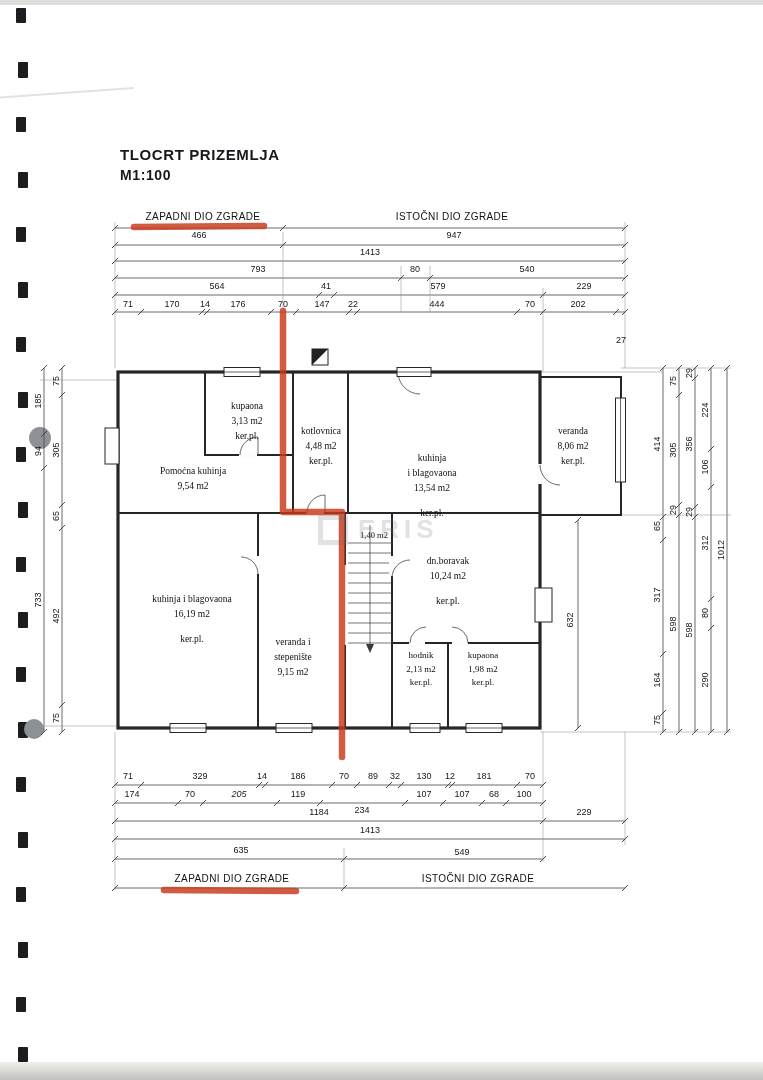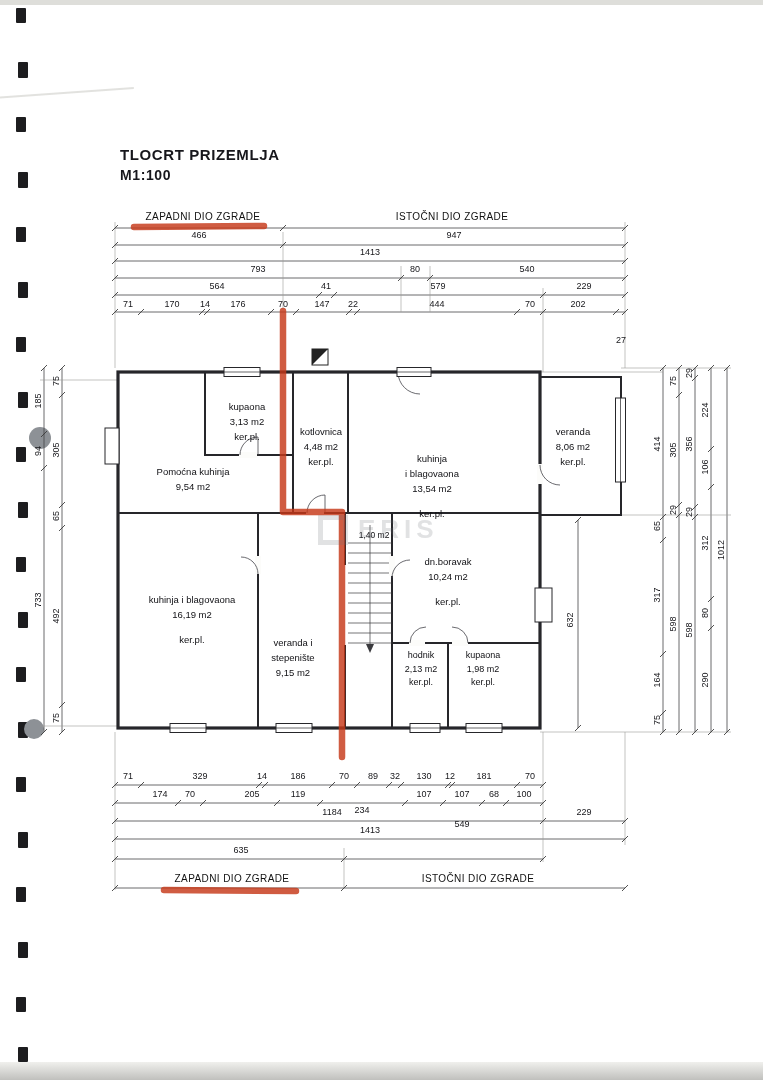--- a/index.html
+++ b/index.html
@@ -7,21 +7,21 @@
         font-family:"Liberation Sans",sans-serif;color:#1a1a1a;}
   svg.lw{position:absolute;left:0;top:0;}
   .title{position:absolute;left:120px;top:146px;font-size:15px;font-weight:bold;
          letter-spacing:.6px;color:#17171c;white-space:nowrap;}
   .scale{top:167px;font-size:14px;}
   .sec{position:absolute;transform:translateX(-50%);font-size:10px;letter-spacing:.4px;color:#111;white-space:nowrap;}
   .dim{position:absolute;transform:translateX(-50%);font-size:9px;color:#16161a;white-space:nowrap;}
   .vdim{position:absolute;transform:translate(-50%,-50%) rotate(-90deg);font-size:9px;color:#16161a;white-space:nowrap;}
   .room{position:absolute;transform:translateX(-50%);text-align:center;font-size:9.5px;
         line-height:15px;color:#101014;white-space:nowrap;}
-  .room span{display:block;}
+  .room span{display:block;font-family:Liberation Serif, serif;}
   .room .gap{margin-top:10px;}
   .room.small{font-size:8.5px;}
   .bm{position:absolute;width:10px;background:#1d1d1f;border-radius:1px;}
   .hole{position:absolute;border-radius:50%;background:#8d9196;}
   .edge-top{position:absolute;left:0;top:0;right:0;height:5px;background:#dededa;}
   .edge-bottom{position:absolute;left:0;bottom:0;right:0;height:18px;
                background:linear-gradient(to bottom,#f0f0ed,#c0c0bd);}
   .crease{position:absolute;left:-6px;top:92px;width:140px;height:2px;background:#d6d6d2;
           transform:rotate(-4deg);opacity:.7;}
   .watermark{position:absolute;left:318px;top:514px;display:flex;align-items:center;gap:10px;opacity:.2;}
@@ -171,34 +171,34 @@
   <span class="dim" style="left:200px;top:771px;">329</span>
   <span class="dim" style="left:262px;top:771px;">14</span>
   <span class="dim" style="left:298px;top:771px;">186</span>
   <span class="dim" style="left:344px;top:771px;">70</span>
   <span class="dim" style="left:373px;top:771px;">89</span>
   <span class="dim" style="left:395px;top:771px;">32</span>
   <span class="dim" style="left:424px;top:771px;">130</span>
   <span class="dim" style="left:450px;top:771px;">12</span>
   <span class="dim" style="left:484px;top:771px;">181</span>
   <span class="dim" style="left:530px;top:771px;">70</span>
-  <span class="dim" style="left:160px;top:789px;">174</span>
+  <span class="dim" style="left:132px;top:789px;">174</span>
   <span class="dim" style="left:190px;top:789px;">70</span>
-  <span class="dim" style="left:252px;top:789px;">205</span>
+  <span class="dim" style="left:239px;top:789px;font-style:italic;">205</span>
   <span class="dim" style="left:298px;top:789px;">119</span>
   <span class="dim" style="left:362px;top:789px;margin-top:16px;">234</span>
   <span class="dim" style="left:424px;top:789px;">107</span>
   <span class="dim" style="left:462px;top:789px;">107</span>
   <span class="dim" style="left:494px;top:789px;">68</span>
   <span class="dim" style="left:524px;top:789px;">100</span>
-  <span class="dim" style="left:332px;top:807px;">1184</span>
+  <span class="dim" style="left:319px;top:807px;">1184</span>
   <span class="dim" style="left:584px;top:807px;">229</span>
   <span class="dim" style="left:370px;top:825px;">1413</span>
   <span class="dim" style="left:229px;top:845px;margin-left:12px;">635</span>
-  <span class="dim" style="left:443px;top:819px;padding-left:38px;">549</span>
+  <span class="dim" style="left:443px;top:847px;padding-left:38px;">549</span>
 
   <span class="vdim" style="left:38px;top:401px;">185</span>
   <span class="vdim" style="left:38px;top:451px;">94</span>
   <span class="vdim" style="left:38px;top:600px;">733</span>
   <span class="vdim" style="left:56px;top:381px;">75</span>
   <span class="vdim" style="left:56px;top:450px;">305</span>
   <span class="vdim" style="left:56px;top:516px;">65</span>
   <span class="vdim" style="left:56px;top:616px;">492</span>
   <span class="vdim" style="left:56px;top:718px;">75</span>
 

